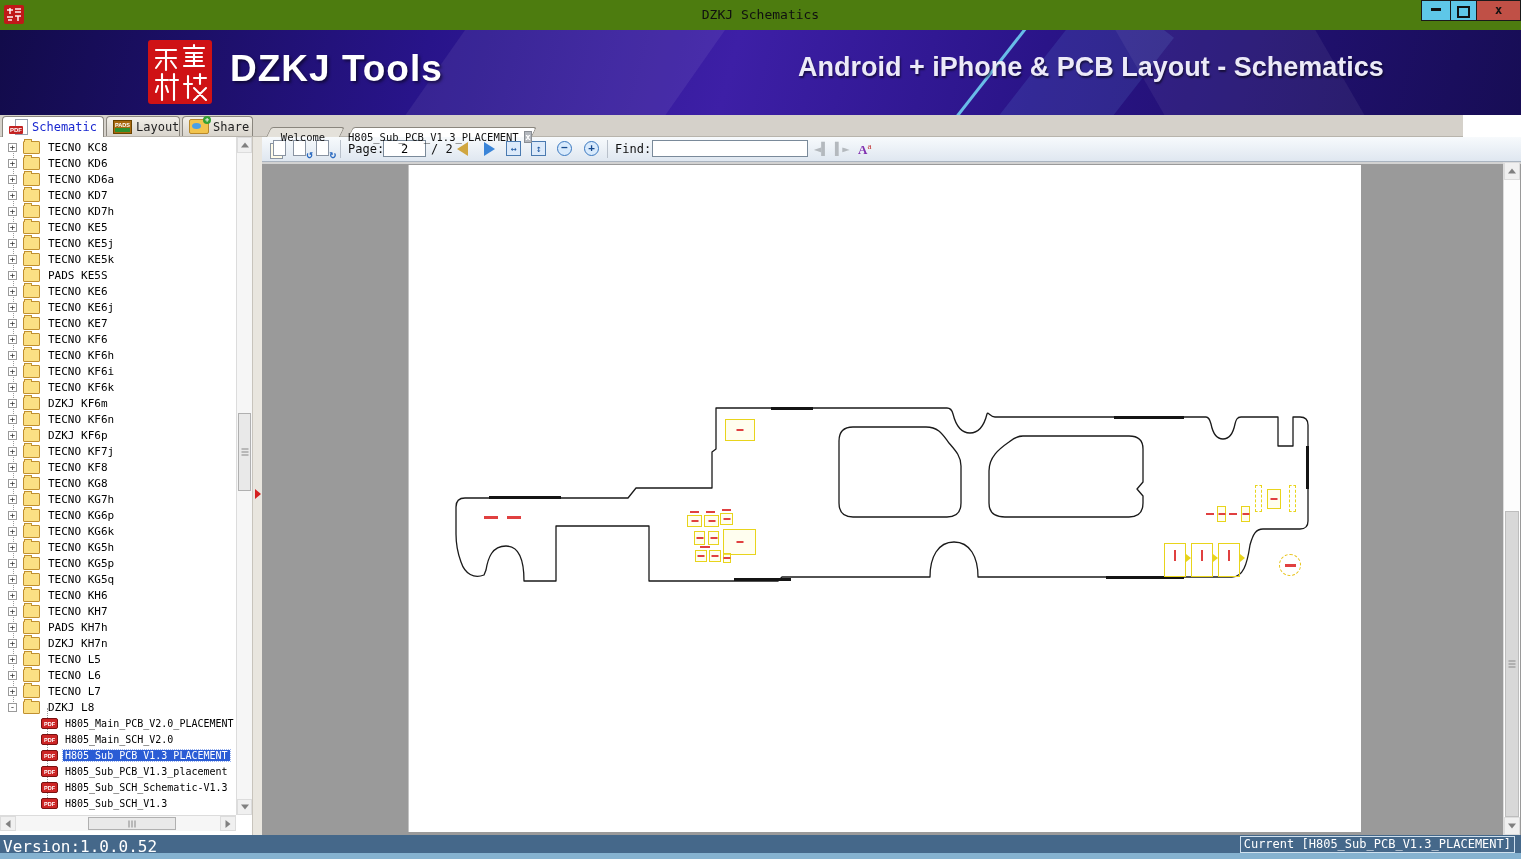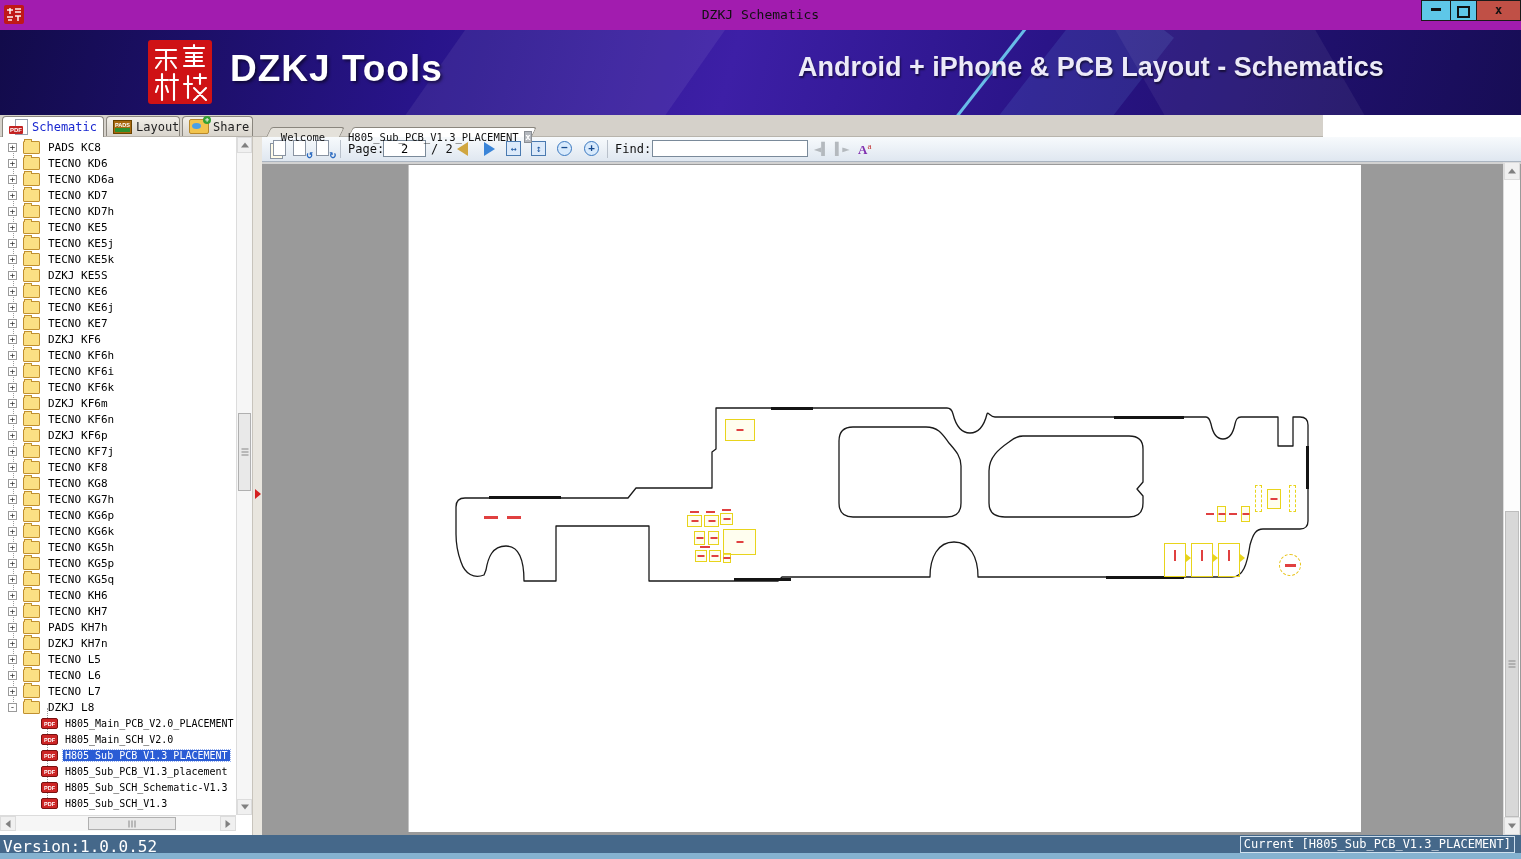--- a/index.html
+++ b/index.html
@@ -1,20 +1,20 @@
 <!DOCTYPE html>
 <html><head>
 <meta charset="utf-8">
 <style>
   html,body{margin:0;padding:0}
   body{width:1521px;height:859px;position:relative;overflow:hidden;
        font-family:"DejaVu Sans Mono",monospace;background:#fff;font-size:12px}
 
   
-  #titlebar{position:absolute;left:0;top:0;width:1521px;height:30px;background:#a21caf}
+  #titlebar{position:absolute;left:0;top:0;width:1521px;height:30px;background:#4d7c0f}
   #appicon{position:absolute;left:4px;top:5px;width:20px;height:19px}
   #wintitle{position:absolute;left:0;top:7px;width:100%;text-align:center;color:#101010;font-size:13px}
   .tbtn{position:absolute;top:0;height:21px;border:1px solid #1a1a1a;background:#5ec7e8;
         color:#111;text-align:center;font-weight:bold;font-size:12px;line-height:19px;box-sizing:border-box}
   #btn-min{left:1421px;width:30px}
   #btn-max{left:1450px;width:27px}
   #btn-close{left:1476px;width:45px;background:#c05046}
   #btn-min i{display:inline-block;width:10px;height:3px;background:#111;margin-bottom:3px}
   #btn-max i{display:inline-block;width:9px;height:8px;border:2px solid #111;margin-top:5px}
 
@@ -25,21 +25,21 @@
   .streak2{position:absolute;left:980px;top:-40px;width:3px;height:190px;background:rgba(120,230,255,.8);transform:rotate(38deg)}
   .streak3{position:absolute;left:1035px;top:-40px;width:90px;height:190px;background:rgba(120,200,255,.12);transform:rotate(38deg)}
   .streak4{position:absolute;left:1150px;top:-40px;width:200px;height:200px;background:rgba(255,255,255,.06);transform:skewX(30deg)}
   #logo{position:absolute;left:148px;top:10px;width:64px;height:64px}
   #brand{position:absolute;left:230px;top:18px;font-family:"Liberation Sans",sans-serif;
          font-weight:bold;font-size:37px;color:#fff;letter-spacing:1px;text-shadow:2px 2px 3px rgba(0,0,0,.5)}
   #headline{position:absolute;left:798px;top:22px;font-family:"Liberation Sans",sans-serif;
             font-weight:bold;font-size:27px;color:#eceaf8;text-shadow:1px 2px 2px rgba(0,0,0,.55)}
 
   
-  #tabbar{position:absolute;left:0;top:115px;width:1323px;height:22px;background:#d5d1ca;border-bottom:1px solid #b8b4ac;box-sizing:border-box}
+  #tabbar{position:absolute;left:0;top:115px;width:1463px;height:22px;background:#d5d1ca;border-bottom:1px solid #b8b4ac;box-sizing:border-box}
   .ttab{position:absolute;top:1px;height:20px;background:linear-gradient(#f2efe9,#d8d4cc);
         border:1px solid #8a867e;border-bottom:none;border-radius:4px 4px 0 0;
         display:flex;align-items:center;gap:4px;padding:0 6px;font-size:12px;color:#222;box-sizing:border-box}
   .ttab.active{background:#fff;height:21px;color:#1a28d0;z-index:3}
   #tab-schematic{left:2px;width:102px}
   #tab-layout{left:106px;width:74px}
   #tab-share{left:182px;width:71px}
   .pdfic{position:relative;width:19px;height:16px;flex:0 0 auto}
   .pdfic .pg{position:absolute;right:0;top:0;width:11px;height:14px;background:#fff;border:1px solid #98a0b0}
   .pdfic b{position:absolute;left:0;bottom:1px;background:#c32222;color:#fff;font-size:6px;line-height:8px;padding:0 1px;border-radius:1px;font-family:"Liberation Sans",sans-serif}
@@ -252,21 +252,21 @@
   <span id="font-tool" style="left:596px"><span class="A">A</span><span class="a">a</span></span>
 </div>
 
 <div id="sidebar">
   <div id="tree">
     <div class="trunk" style="left:13px;top:10px;height:561px"></div>
     <div class="trunk" style="left:47px;top:571px;height:96px"></div>
   <div class="trow">
         <span class="exp">+</span>
         <span class="fold"></span>
-        <span class="lbl">PADS KC8</span>
+        <span class="lbl">TECNO KC8</span>
       </div>
       <div class="trow">
         <span class="exp">+</span>
         <span class="fold"></span>
         <span class="lbl">TECNO KD6</span>
       </div>
       <div class="trow">
         <span class="exp">+</span>
         <span class="fold"></span>
         <span class="lbl">TECNO KD6a</span>
@@ -292,41 +292,41 @@
         <span class="lbl">TECNO KE5j</span>
       </div>
       <div class="trow">
         <span class="exp">+</span>
         <span class="fold"></span>
         <span class="lbl">TECNO KE5k</span>
       </div>
       <div class="trow">
         <span class="exp">+</span>
         <span class="fold"></span>
-        <span class="lbl">DZKJ KE5S</span>
+        <span class="lbl">PADS KE5S</span>
       </div>
       <div class="trow">
         <span class="exp">+</span>
         <span class="fold"></span>
         <span class="lbl">TECNO KE6</span>
       </div>
       <div class="trow">
         <span class="exp">+</span>
         <span class="fold"></span>
         <span class="lbl">TECNO KE6j</span>
       </div>
       <div class="trow">
         <span class="exp">+</span>
         <span class="fold"></span>
         <span class="lbl">TECNO KE7</span>
       </div>
       <div class="trow">
         <span class="exp">+</span>
         <span class="fold"></span>
-        <span class="lbl">DZKJ KF6</span>
+        <span class="lbl">TECNO KF6</span>
       </div>
       <div class="trow">
         <span class="exp">+</span>
         <span class="fold"></span>
         <span class="lbl">TECNO KF6h</span>
       </div>
       <div class="trow">
         <span class="exp">+</span>
         <span class="fold"></span>
         <span class="lbl">TECNO KF6i</span>

